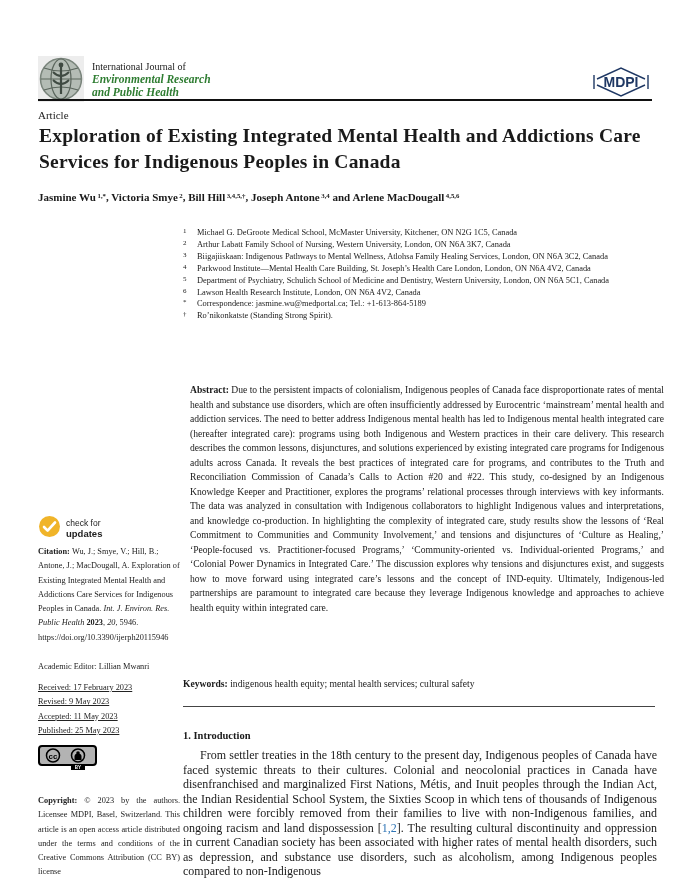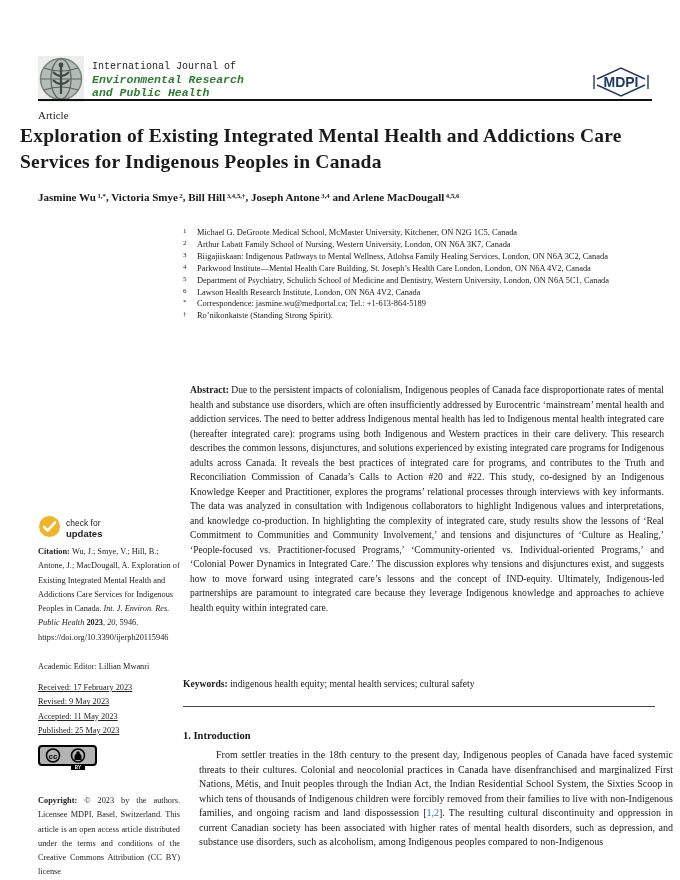--- a/index.html
+++ b/index.html
@@ -1,45 +1,45 @@
 <!DOCTYPE html>
 <html><head>
 <meta charset="utf-8">
 <style>
   html,body{margin:0;padding:0;background:#ffffff;}
   #page{position:relative;width:680px;height:880px;background:#ffffff;overflow:hidden;
         font-family:"Liberation Serif",serif;color:#1a1a1a;}
 
   
   .header-logo{position:absolute;left:38px;top:56px;width:46px;height:46px;}
-  .journal-name{position:absolute;left:92px;top:60px;line-height:13px;font-family:Liberation Mono, monospace;}
+  .journal-name{position:absolute;left:92px;top:60px;line-height:13px;}
   .journal-line1{font-size:10px;color:#222;}
   .journal-green{font-size:11.5px;font-weight:bold;font-style:italic;color:#2f7d32;line-height:13px;}
   .mdpi-logo{position:absolute;left:590px;top:63px;width:62px;height:38px;}
   .header-rule{position:absolute;left:38px;top:99px;width:614px;height:2px;background:#111;}
 
   
   .article-label{position:absolute;left:38px;top:109px;font-size:11px;}
-  .paper-title{position:absolute;left:20px;top:123px;width:612px;font-size:19.5px;font-weight:bold;
+  .paper-title{position:absolute;left:39px;top:123px;width:612px;font-size:19.5px;font-weight:bold;
                line-height:26px;letter-spacing:0.2px;}
   .authors{position:absolute;left:38px;top:191px;width:616px;font-size:11px;font-weight:bold;}
   .sup{font-size:0.62em;position:relative;top:-0.45em;margin-left:1.5px;font-weight:bold;}
 
   
   .affiliations{position:absolute;left:183px;top:227px;width:474px;font-size:8.4px;line-height:11.9px;}
   .aff-row{position:relative;padding-left:14px;}
   .aff-marker{position:absolute;left:0;top:-1px;font-size:7px;}
   .abstract{position:absolute;left:183px;top:383px;width:474px;font-size:9.6px;line-height:14.5px;
             text-align:justify;margin-left:7px;}
   .blabel{font-weight:bold;}
   .keywords{position:absolute;left:183px;top:677px;width:474px;font-size:9.6px;line-height:14.5px;}
   .kw-rule{position:absolute;left:183px;top:706px;width:472px;height:1px;background:#444;}
   .intro-heading{position:absolute;left:183px;top:730px;font-size:10.5px;font-weight:bold;}
-  .intro-para{position:absolute;left:183px;top:748px;width:474px;font-size:10px;line-height:14.5px;
-              text-align:justify;text-indent:17px;margin-left:16px;}
+  .intro-para{position:absolute;left:183px;top:748px;width:474px;font-size:12px;line-height:14.5px;
+              text-align:justify;text-indent:17px;}
   .ref-link{color:#2e74b5;}
 
   
   .badge{position:absolute;left:38px;top:515px;display:flex;align-items:center;gap:5px;cursor:pointer;}
   .badge-text{font-family:"Liberation Sans",sans-serif;font-size:8.5px;line-height:9.5px;color:#222;}
   .badge-text .b2{font-weight:bold;font-size:9.5px;}
   .side{position:absolute;left:38px;width:142px;font-size:8.3px;line-height:14.3px;color:#222;}
   .citation{top:545px;}
   .editor{top:660px;}
   .dates{top:681px;text-decoration:underline;}

